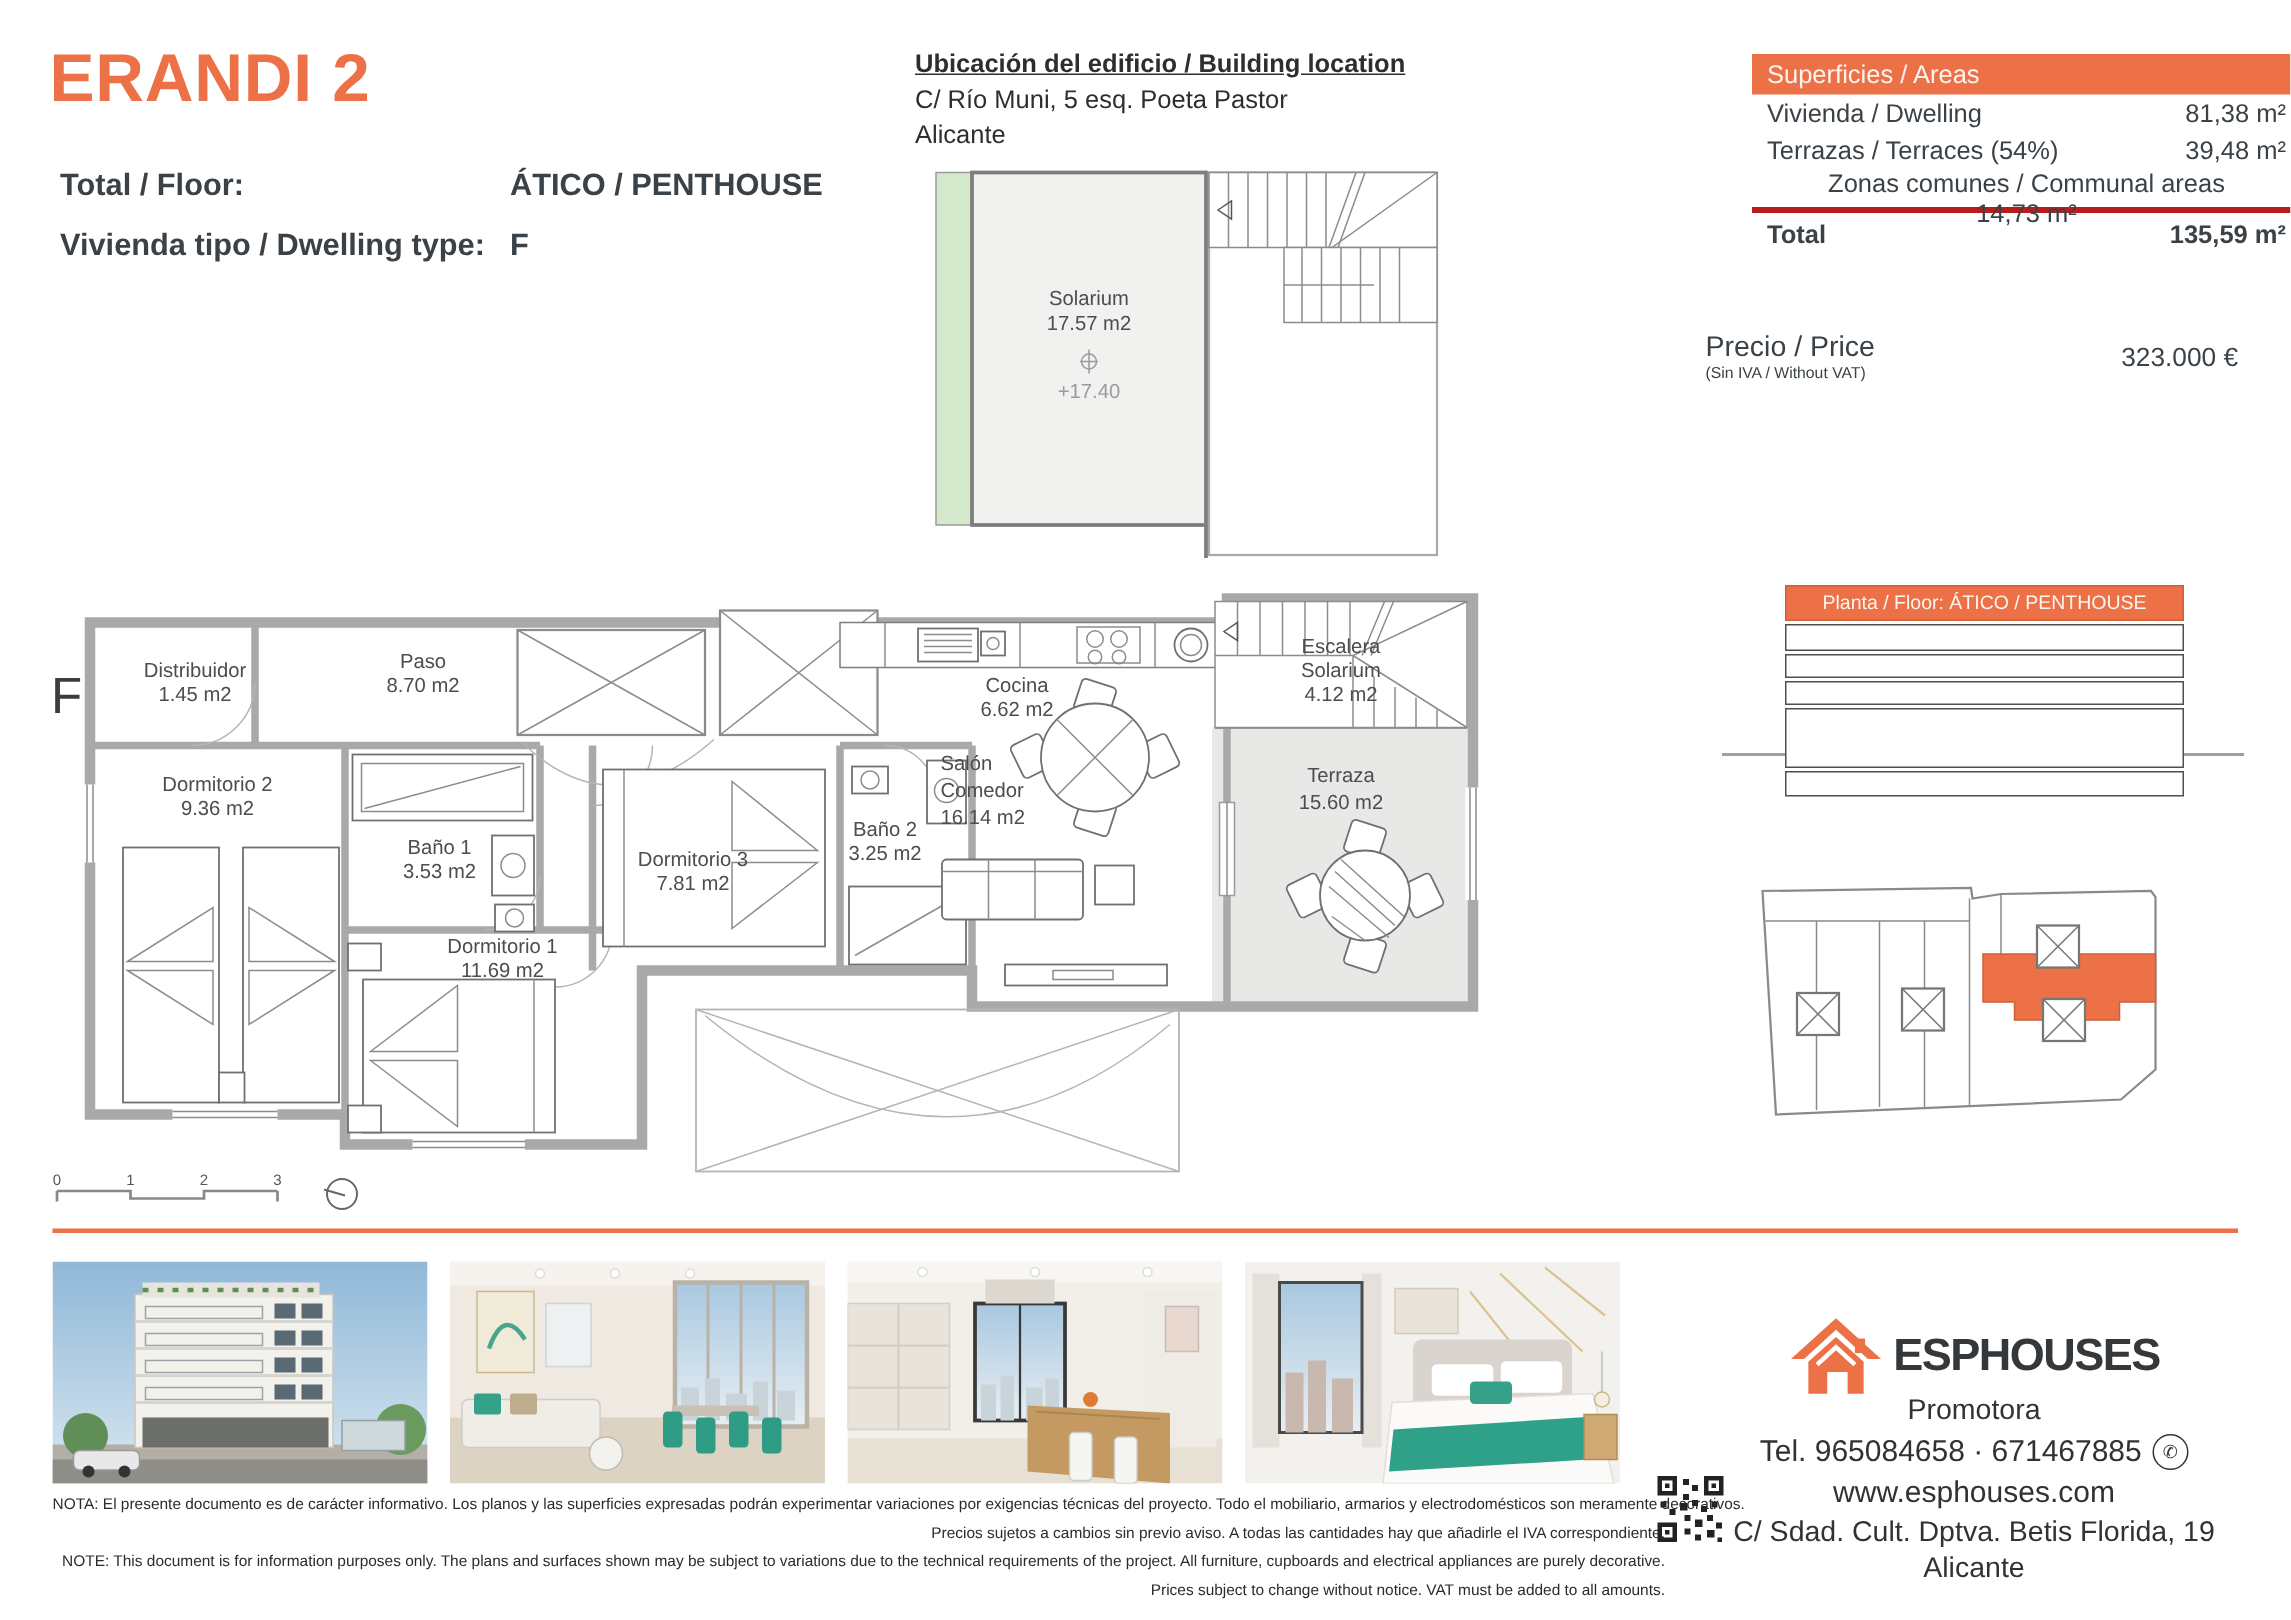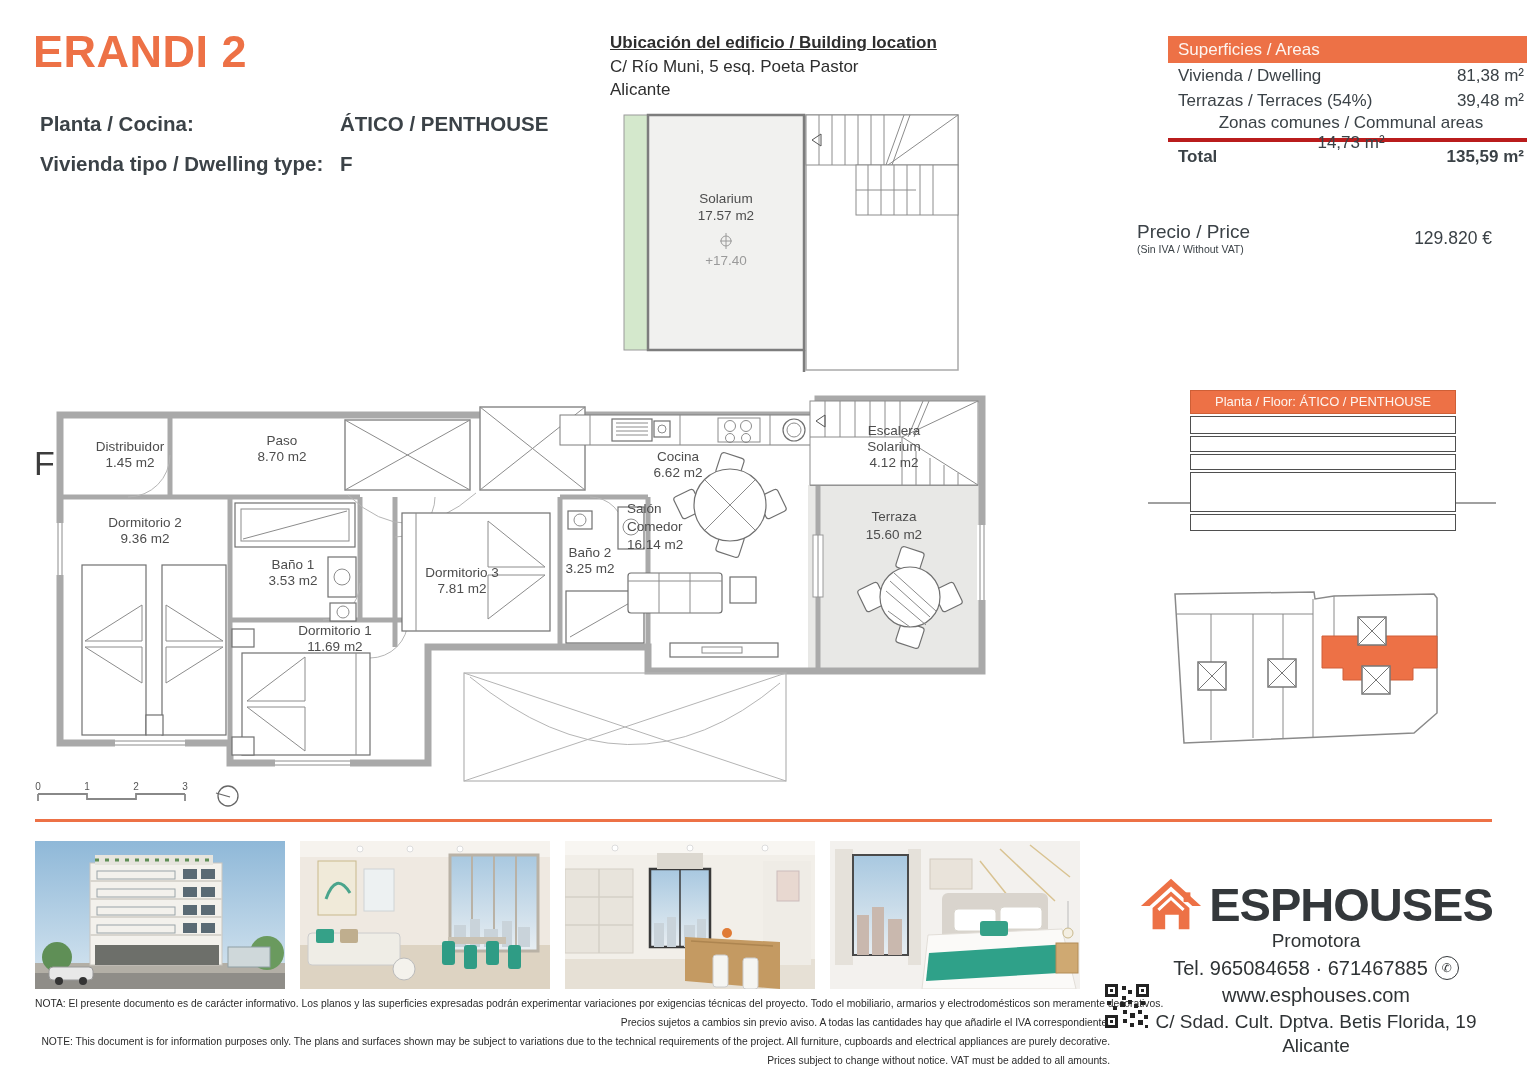--- a/index.html
+++ b/index.html
@@ -18,40 +18,40 @@
   .price-lbl{font-size:19px;color:#3b4247;}
   .price-sub{font-size:10.5px;color:#3b4247;}
   .price-val{font-size:17.5px;color:#3b4247;text-align:right;width:362px;}
   .etable{width:266px;padding-left:12px;}
   .etable .ehead{background:#ED7146;border:1px solid #cf5f36;color:#fdf4ef;font-size:13px;
                  height:22px;line-height:22px;text-align:center;}
   .etable .erow{border:1.5px solid #4f4f4f;background:#fff;margin-top:2px;}
   .divider{background:#ED7146;}
   .brandcol{width:352px;display:flex;flex-direction:column;align-items:center;}
   .brandrow{display:flex;align-items:center;gap:6px;}
-  .brandname{font-size:47px;font-weight:700;color:#34383b;letter-spacing:-1px;}
+  .brandname{font-size:30px;font-weight:700;color:#34383b;letter-spacing:-1px;}
   .brandsub{font-size:19px;color:#2f3335;margin-top:-2px;}
   .contact{font-size:20px;color:#2f3335;margin-top:4px;display:flex;align-items:center;gap:7px;justify-content:center;}
   .contact.small{font-size:19px;}
   .disc{font-size:10.3px;line-height:1.85;color:#2b2b2b;white-space:nowrap;text-align:right;}
   svg text{font-family:"Liberation Sans",sans-serif;}
   .plbl{fill:#4d4d4d;font-size:13.5px;}
   .wall{stroke:#a9a9a9;stroke-width:7;fill:none;}
   .wall2{stroke:#a9a9a9;stroke-width:5;fill:none;}
   .thin{stroke:#8c8c8c;stroke-width:1;fill:none;}
   .furn{stroke:#707070;stroke-width:1.2;fill:#ffffff;}
   .arc{stroke:#b5b5b5;stroke-width:1;fill:none;}
 </style>
 </head>
 <body>
 
 <div id="page">
 
   <div class="abs title" style="left:33px;top:26px;">ERANDI 2</div>
-  <div class="abs hlbl" style="left:40px;top:112px;">Planta / Cocina:</div>
+  <div class="abs hlbl" style="left:40px;top:112px;">Total / Floor:</div>
   <div class="abs hlbl" style="left:340px;top:112px;">ÁTICO / PENTHOUSE</div>
   <div class="abs hlbl" style="left:40px;top:152px;">Vivienda tipo / Dwelling type:</div>
   <div class="abs hlbl" style="left:340px;top:152px;">F</div>
 
   <div class="abs loc-title" style="left:610px;top:33px;">Ubicación del edificio / Building location</div>
   <div class="abs loc-line" style="left:610px;top:57px;">C/ Río Muni, 5 esq. Poeta Pastor</div>
   <div class="abs loc-line" style="left:610px;top:80px;">Alicante</div>
 
   <div class="abs atable" style="left:1168px;top:36px;">
     <div class="ahead">Superficies / Areas</div>
@@ -68,21 +68,21 @@
       <span>14,73 m²</span>
     </div>
     <div class="arow total">
       <span>Total</span>
       <span>135,59 m²</span>
     </div>
   </div>
 
   <div class="abs price-lbl" style="left:1137px;top:221px;">Precio / Price</div>
   <div class="abs price-sub" style="left:1137px;top:243px;">(Sin IVA / Without VAT)</div>
-  <div class="abs price-val" style="left:1130px;top:228px;">129.820 €</div>
+  <div class="abs price-val" style="left:1130px;top:228px;">323.000 €</div>
 
   <svg class="abs" style="left:616px;top:110px;" width="390" height="270" viewBox="0 0 390 270">
     <rect x="190" y="5" width="152" height="255" fill="#ffffff" stroke="#a9a9a9" stroke-width="1.5"></rect>
     <rect x="8" y="5" width="24" height="235" fill="#d4e8cc" stroke="#9a9a9a" stroke-width="1"></rect>
     <rect x="32" y="5" width="156" height="235" fill="#f1f1ef" stroke="#7d7d7d" stroke-width="2.5"></rect>
 
     <rect x="190" y="5" width="152" height="50" fill="#ffffff" stroke="#8c8c8c" stroke-width="1"></rect>
     <path class="thin" d="M203,5 V55 M216,5 V55 M229,5 V55 M242,5 V55 M255,5 V55 M268,5 V55"></path>
     <path d="M196,30 l9,-6 v12 z" fill="none" stroke="#555" stroke-width="1"></path>
     <path class="thin" d="M288,5 L270,55 M294,5 L276,55"></path>

